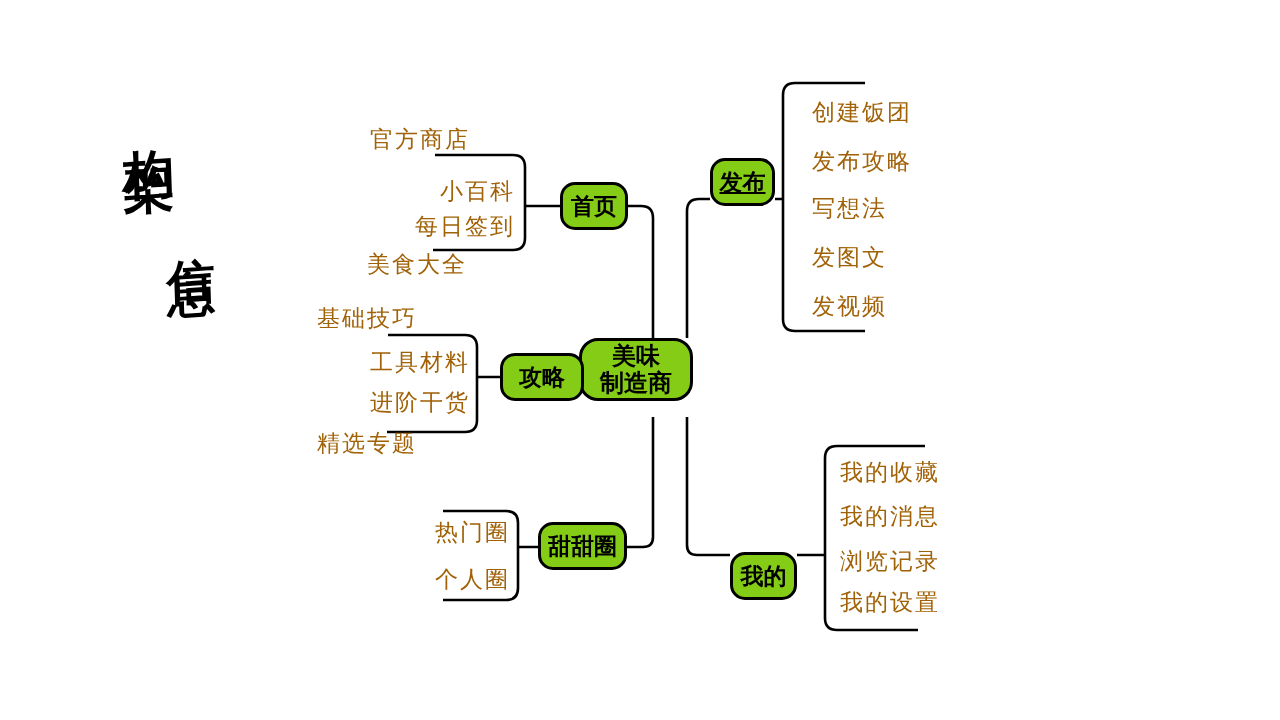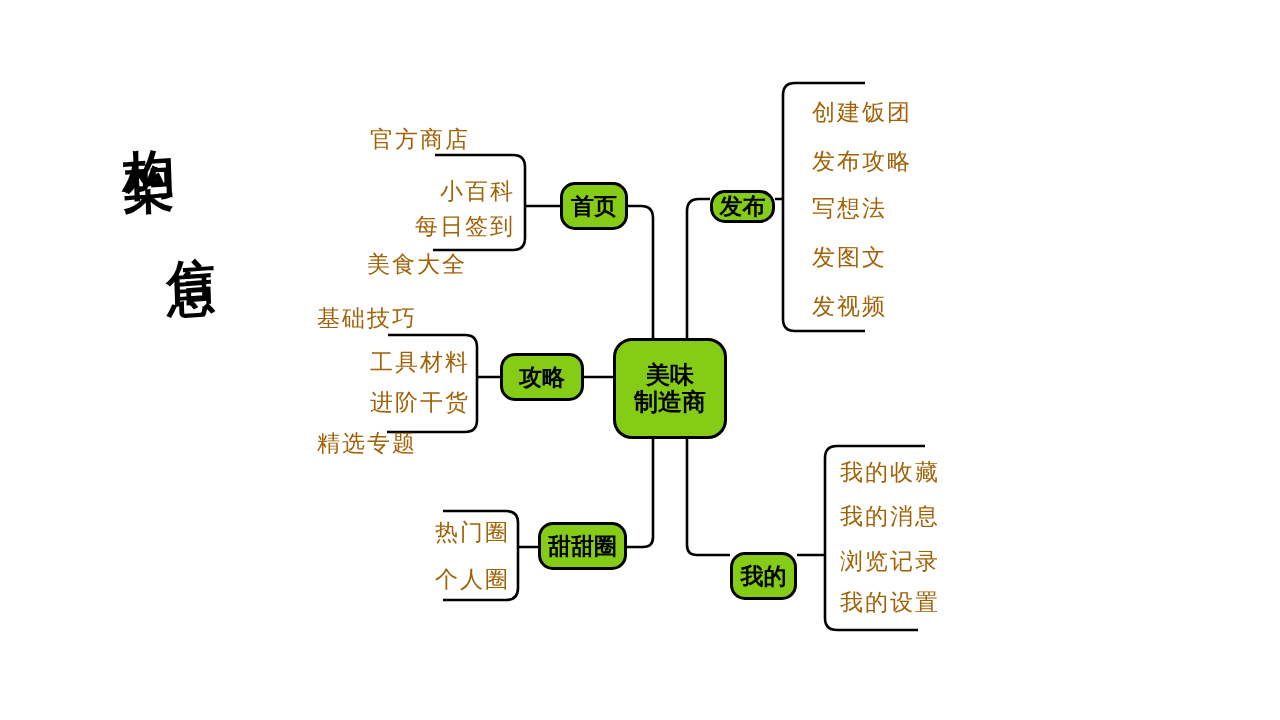--- a/index.html
+++ b/index.html
@@ -49,29 +49,29 @@
     <path d="M435,155 H513 Q525,155 525,167 V238 Q525,250 513,250 H433 M525,206 H560"></path>
     <path d="M388,335 H465 Q477,335 477,347 V420 Q477,432 465,432 H387 M477,377 H500"></path>
     <path d="M443,511 H506 Q518,511 518,523 V588 Q518,600 506,600 H443 M518,547 H538"></path>
     <path d="M865,83 H795 Q783,83 783,95 V319 Q783,331 795,331 H865 M775,199 H783"></path>
     <path d="M925,446 H837 Q825,446 825,458 V618 Q825,630 837,630 H918 M797,555 H825"></path>
   </svg>
 
   <div class="title-col title-top">构架</div>
   <div class="title-col title-bottom">信息</div>
 
-  <div class="node node-center" style="left:613px;top:338px;width:114px;height:101px;">
+  <div class="node node-center" style="left:579px;top:338px;width:114px;height:63px;">
     <span>美味</span>
     <span>制造商</span>
   </div>
 
   <div class="node" style="left:560px;top:182px;width:68px;height:48px;">首页</div>
   <div class="node" style="left:500px;top:353px;width:84px;height:48px;">攻略</div>
   <div class="node" style="left:538px;top:522px;width:89px;height:48px;">甜甜圈</div>
-  <div class="node" style="left:710px;top:190px;width:65px;height:33px;">发布</div>
+  <div class="node" style="left:710px;top:158px;width:65px;height:48px;text-decoration:underline;">发布</div>
   <div class="node" style="left:730px;top:532px;width:67px;height:48px;margin-top:20px;">我的</div>
 
   <div class="leaf" style="right:810px;top:128px;text-align:right;">官方商店</div>
   <div class="leaf" style="right:765px;top:180px;">小百科</div>
   <div class="leaf" style="right:765px;top:215px;">每日签到</div>
   <div class="leaf" style="right:813px;top:253px;">美食大全</div>
 
   <div class="leaf" style="right:863px;top:307px;">基础技巧</div>
   <div class="leaf" style="right:810px;top:351px;">工具材料</div>
   <div class="leaf" style="right:810px;top:391px;">进阶干货</div>

